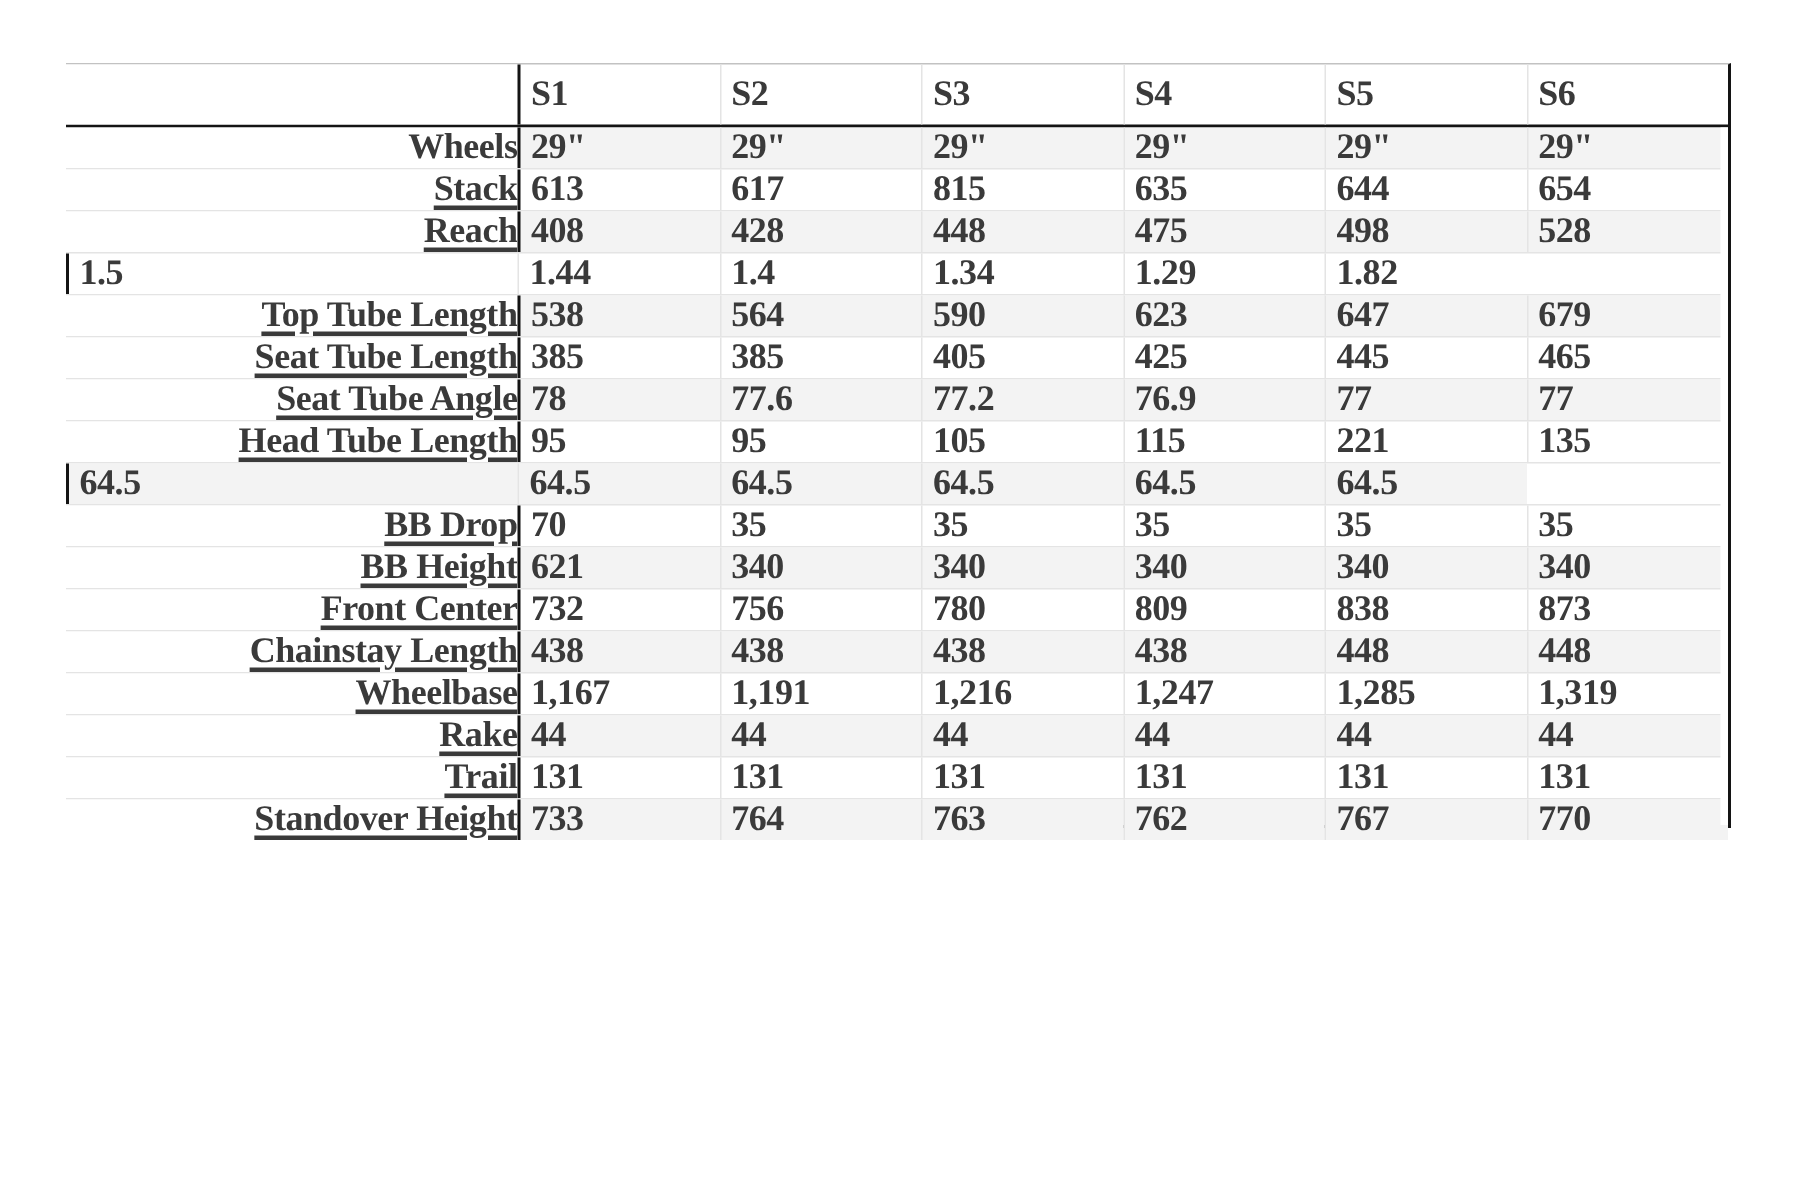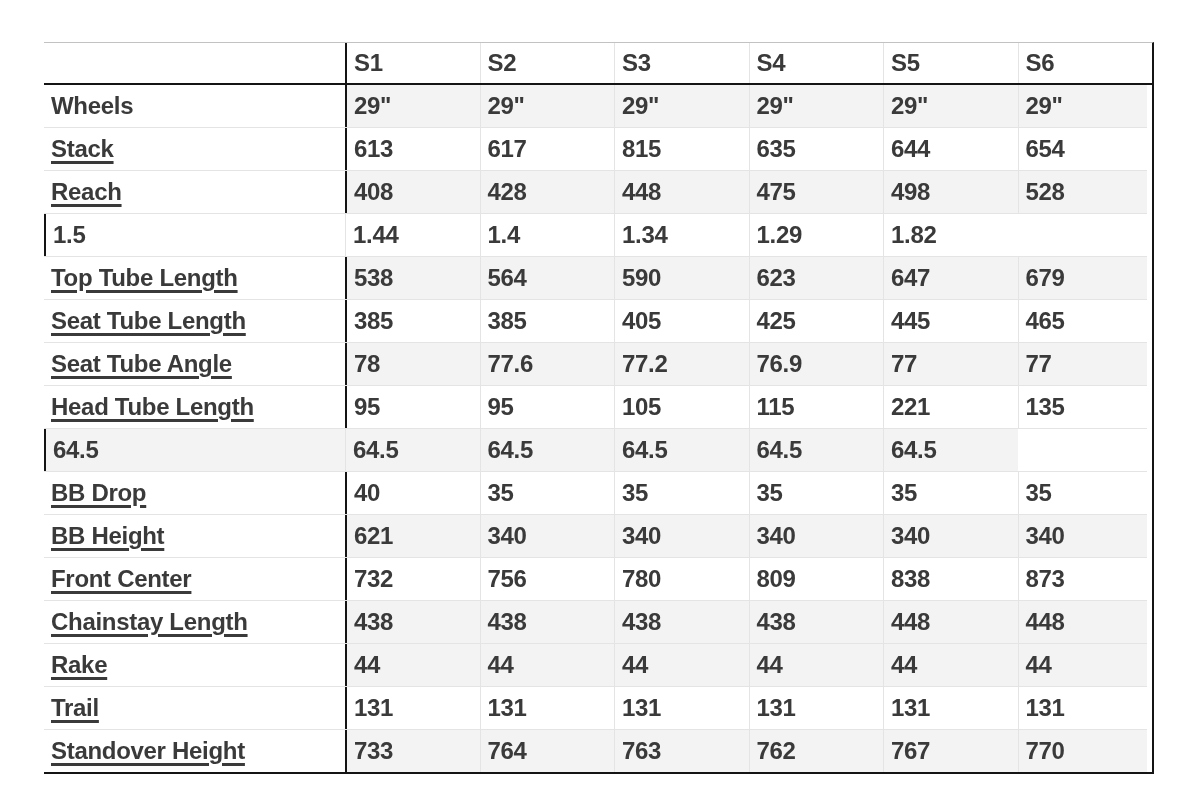--- a/index.html
+++ b/index.html
@@ -14,28 +14,29 @@
   body{
     width:1200px;height:799px;
     background:var(--bg);
     font-family:"Liberation Sans","DejaVu Sans",sans-serif;
     overflow:hidden;
     position:relative;
   }
   .geometry-table{
     position:absolute;
     left:44px;top:42px;
-    width:1110px;height:732px;
+    width:1110px;height:510px;
     box-sizing:border-box;
     border-top:1px solid var(--topline);
     border-right:2px solid var(--strong);
     border-bottom:2px solid var(--strong);
     background:var(--bg);
     display:flex;
     flex-direction:column;
+    font-family:Liberation Serif, serif;
   }
   .header-row{
     height:42px;
     flex:0 0 42px;
     box-sizing:border-box;
     border-bottom:2px solid var(--strong);
     display:grid;
     grid-template-columns:301px repeat(6,1fr);
   }
   .table-body{
@@ -59,20 +60,21 @@
     font-weight:700;
     font-size:24px;
     letter-spacing:-0.3px;
     color:var(--text);
     white-space:nowrap;
     overflow:hidden;
   }
   .label-cell{
     padding-left:7px;
     background:var(--bg);
+    justify-content:flex-end;
   }
   .value-cell{
     padding-left:7px;
     border-left:1px solid var(--grid);
   }
   .value-cell.first-value{
     border-left:2px solid var(--strong);
   }
   .row-striped .value-cell{
     background:var(--stripe);
@@ -196,21 +198,21 @@
         <div class="cell value-cell">64.5</div>
         <div class="cell value-cell">64.5</div>
         <div class="cell value-cell">64.5</div>
         <div class="cell value-cell">64.5</div>
         <div class="cell value-cell">64.5</div>
       </div>
       <div class="body-row">
         <div class="cell label-cell">
           <span class="label-link">BB Drop</span>
         </div>
-        <div class="cell value-cell first-value">40</div>
+        <div class="cell value-cell first-value">70</div>
         <div class="cell value-cell">35</div>
         <div class="cell value-cell">35</div>
         <div class="cell value-cell">35</div>
         <div class="cell value-cell">35</div>
         <div class="cell value-cell">35</div>
       </div>
       <div class="body-row row-striped">
         <div class="cell label-cell">
           <span class="label-link">BB Height</span>
         </div>
@@ -236,20 +238,31 @@
         <div class="cell label-cell">
           <span class="label-link">Chainstay Length</span>
         </div>
         <div class="cell value-cell first-value">438</div>
         <div class="cell value-cell">438</div>
         <div class="cell value-cell">438</div>
         <div class="cell value-cell">438</div>
         <div class="cell value-cell">448</div>
         <div class="cell value-cell">448</div>
       </div>
+      <div class="body-row">
+        <div class="cell label-cell">
+          <span class="label-link">Wheelbase</span>
+        </div>
+        <div class="cell value-cell first-value">1,167</div>
+        <div class="cell value-cell">1,191</div>
+        <div class="cell value-cell">1,216</div>
+        <div class="cell value-cell">1,247</div>
+        <div class="cell value-cell">1,285</div>
+        <div class="cell value-cell">1,319</div>
+      </div>
       <div class="body-row row-striped">
         <div class="cell label-cell">
           <span class="label-link">Rake</span>
         </div>
         <div class="cell value-cell first-value">44</div>
         <div class="cell value-cell">44</div>
         <div class="cell value-cell">44</div>
         <div class="cell value-cell">44</div>
         <div class="cell value-cell">44</div>
         <div class="cell value-cell">44</div>

